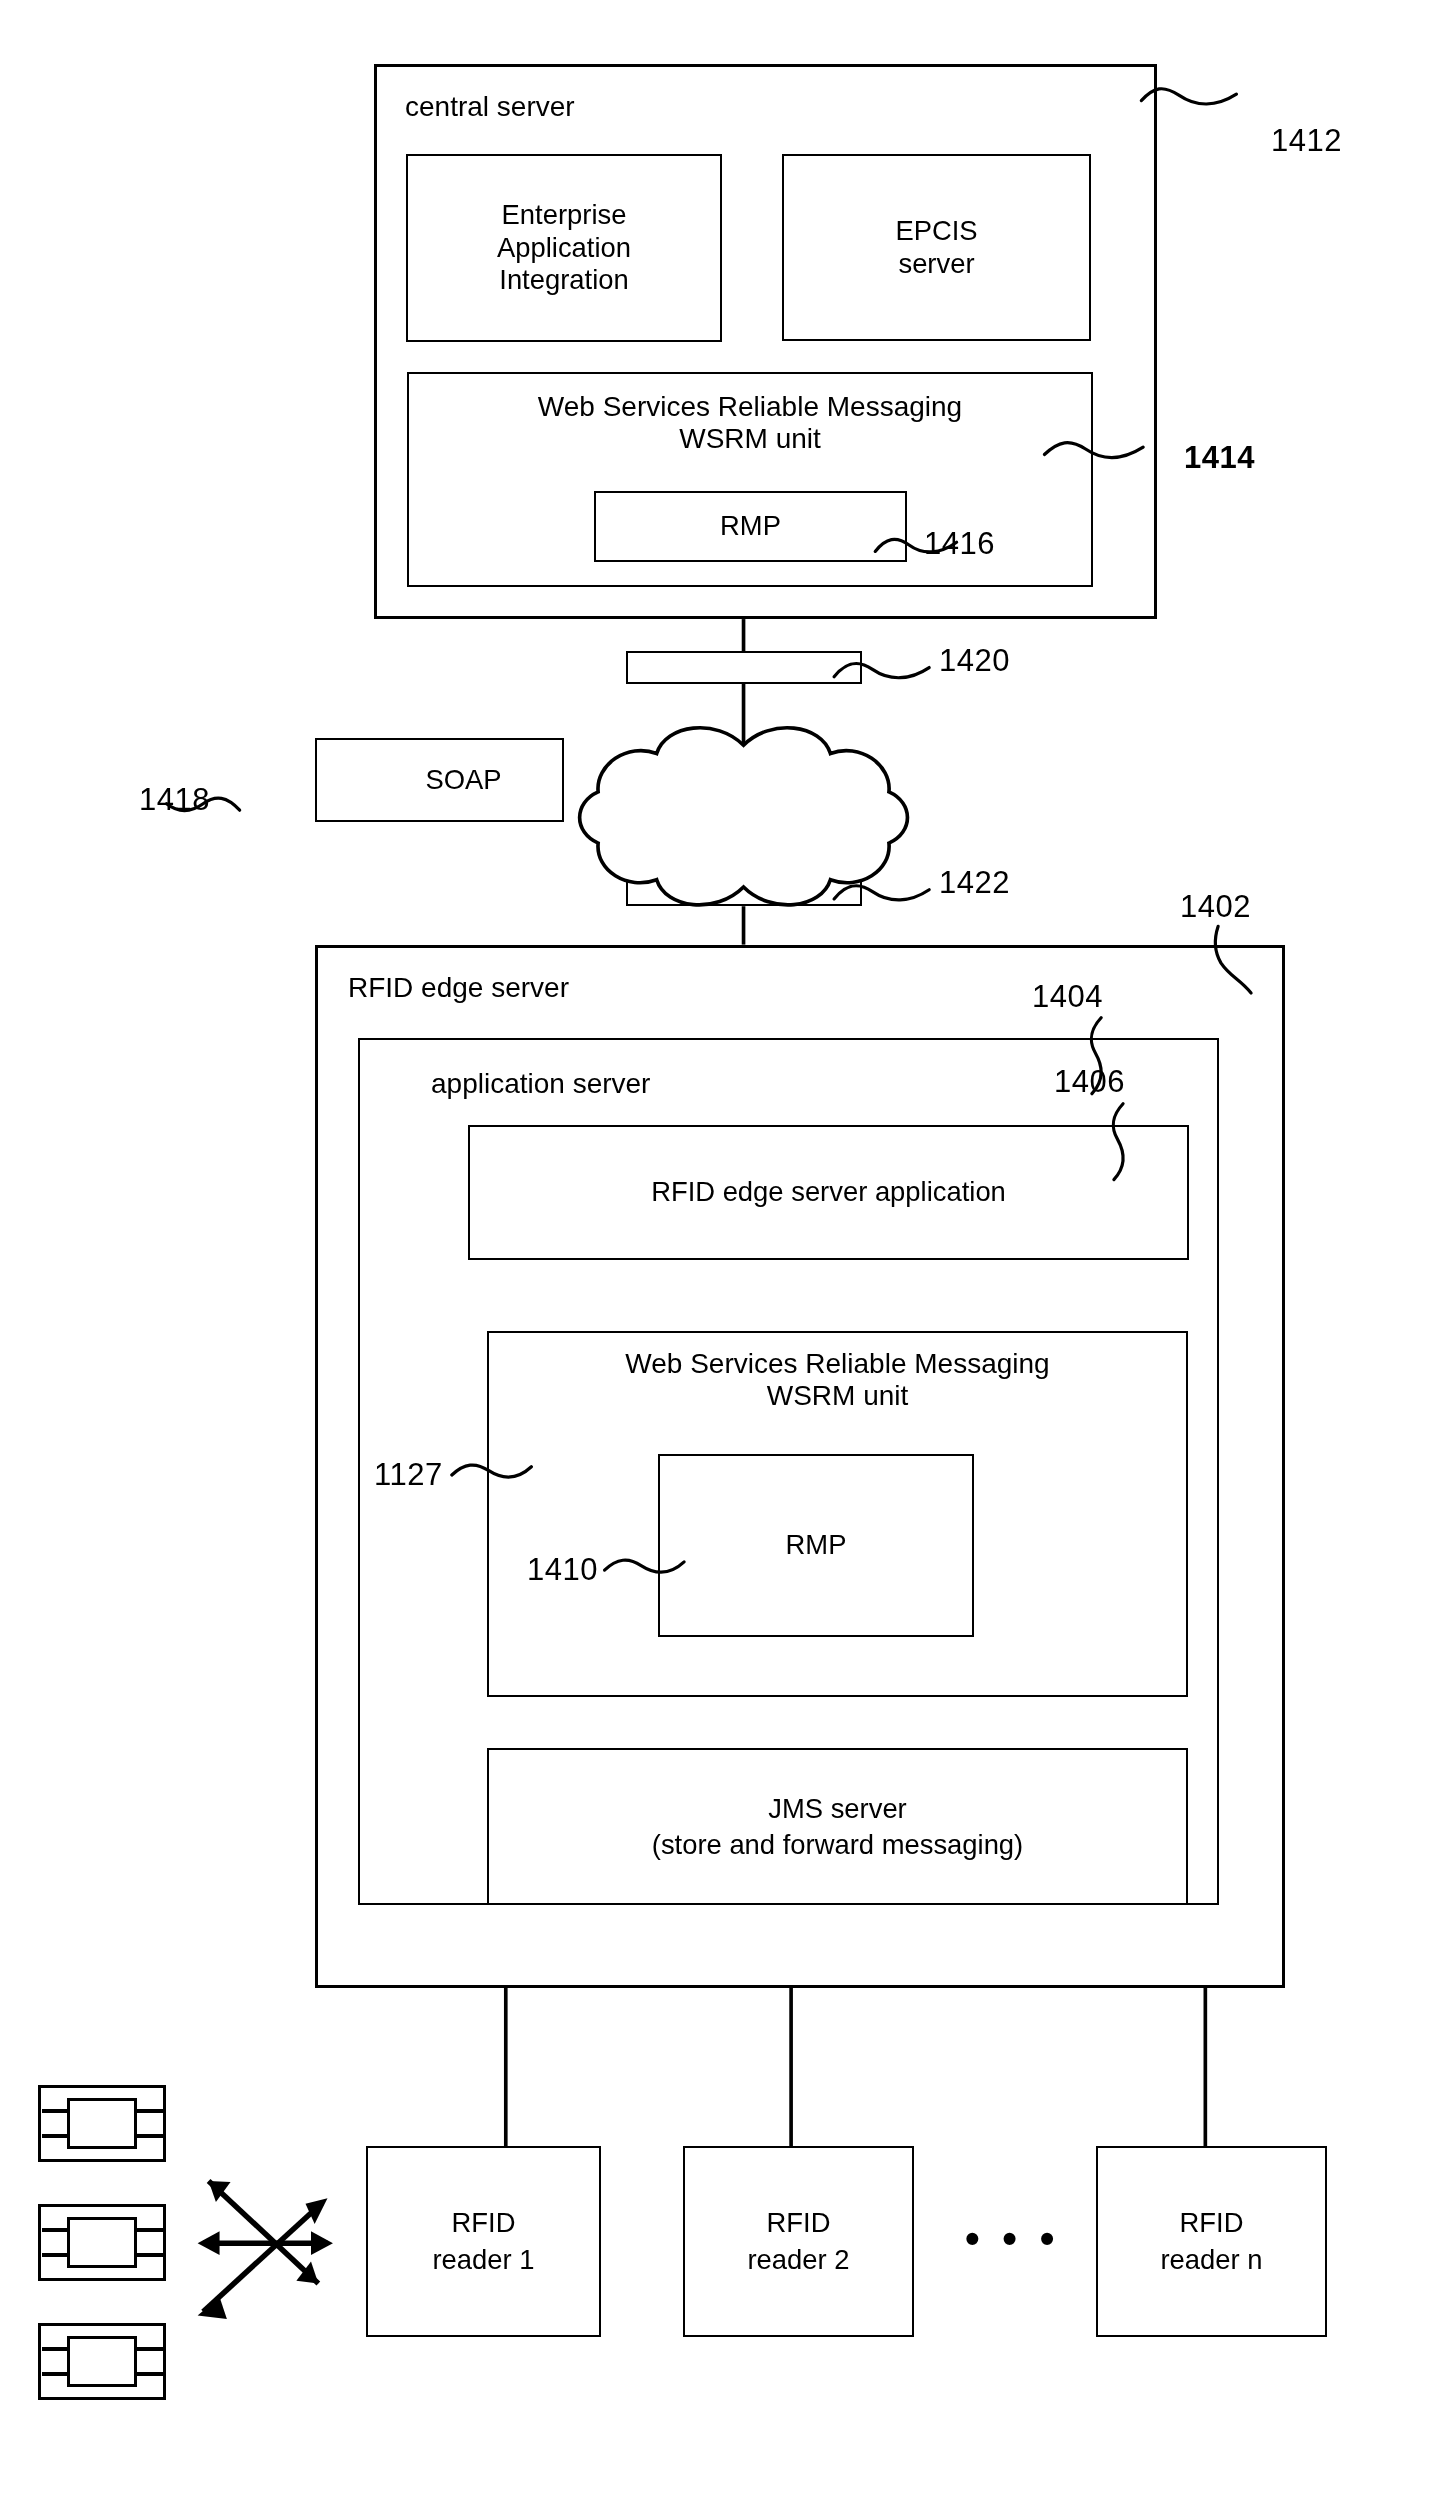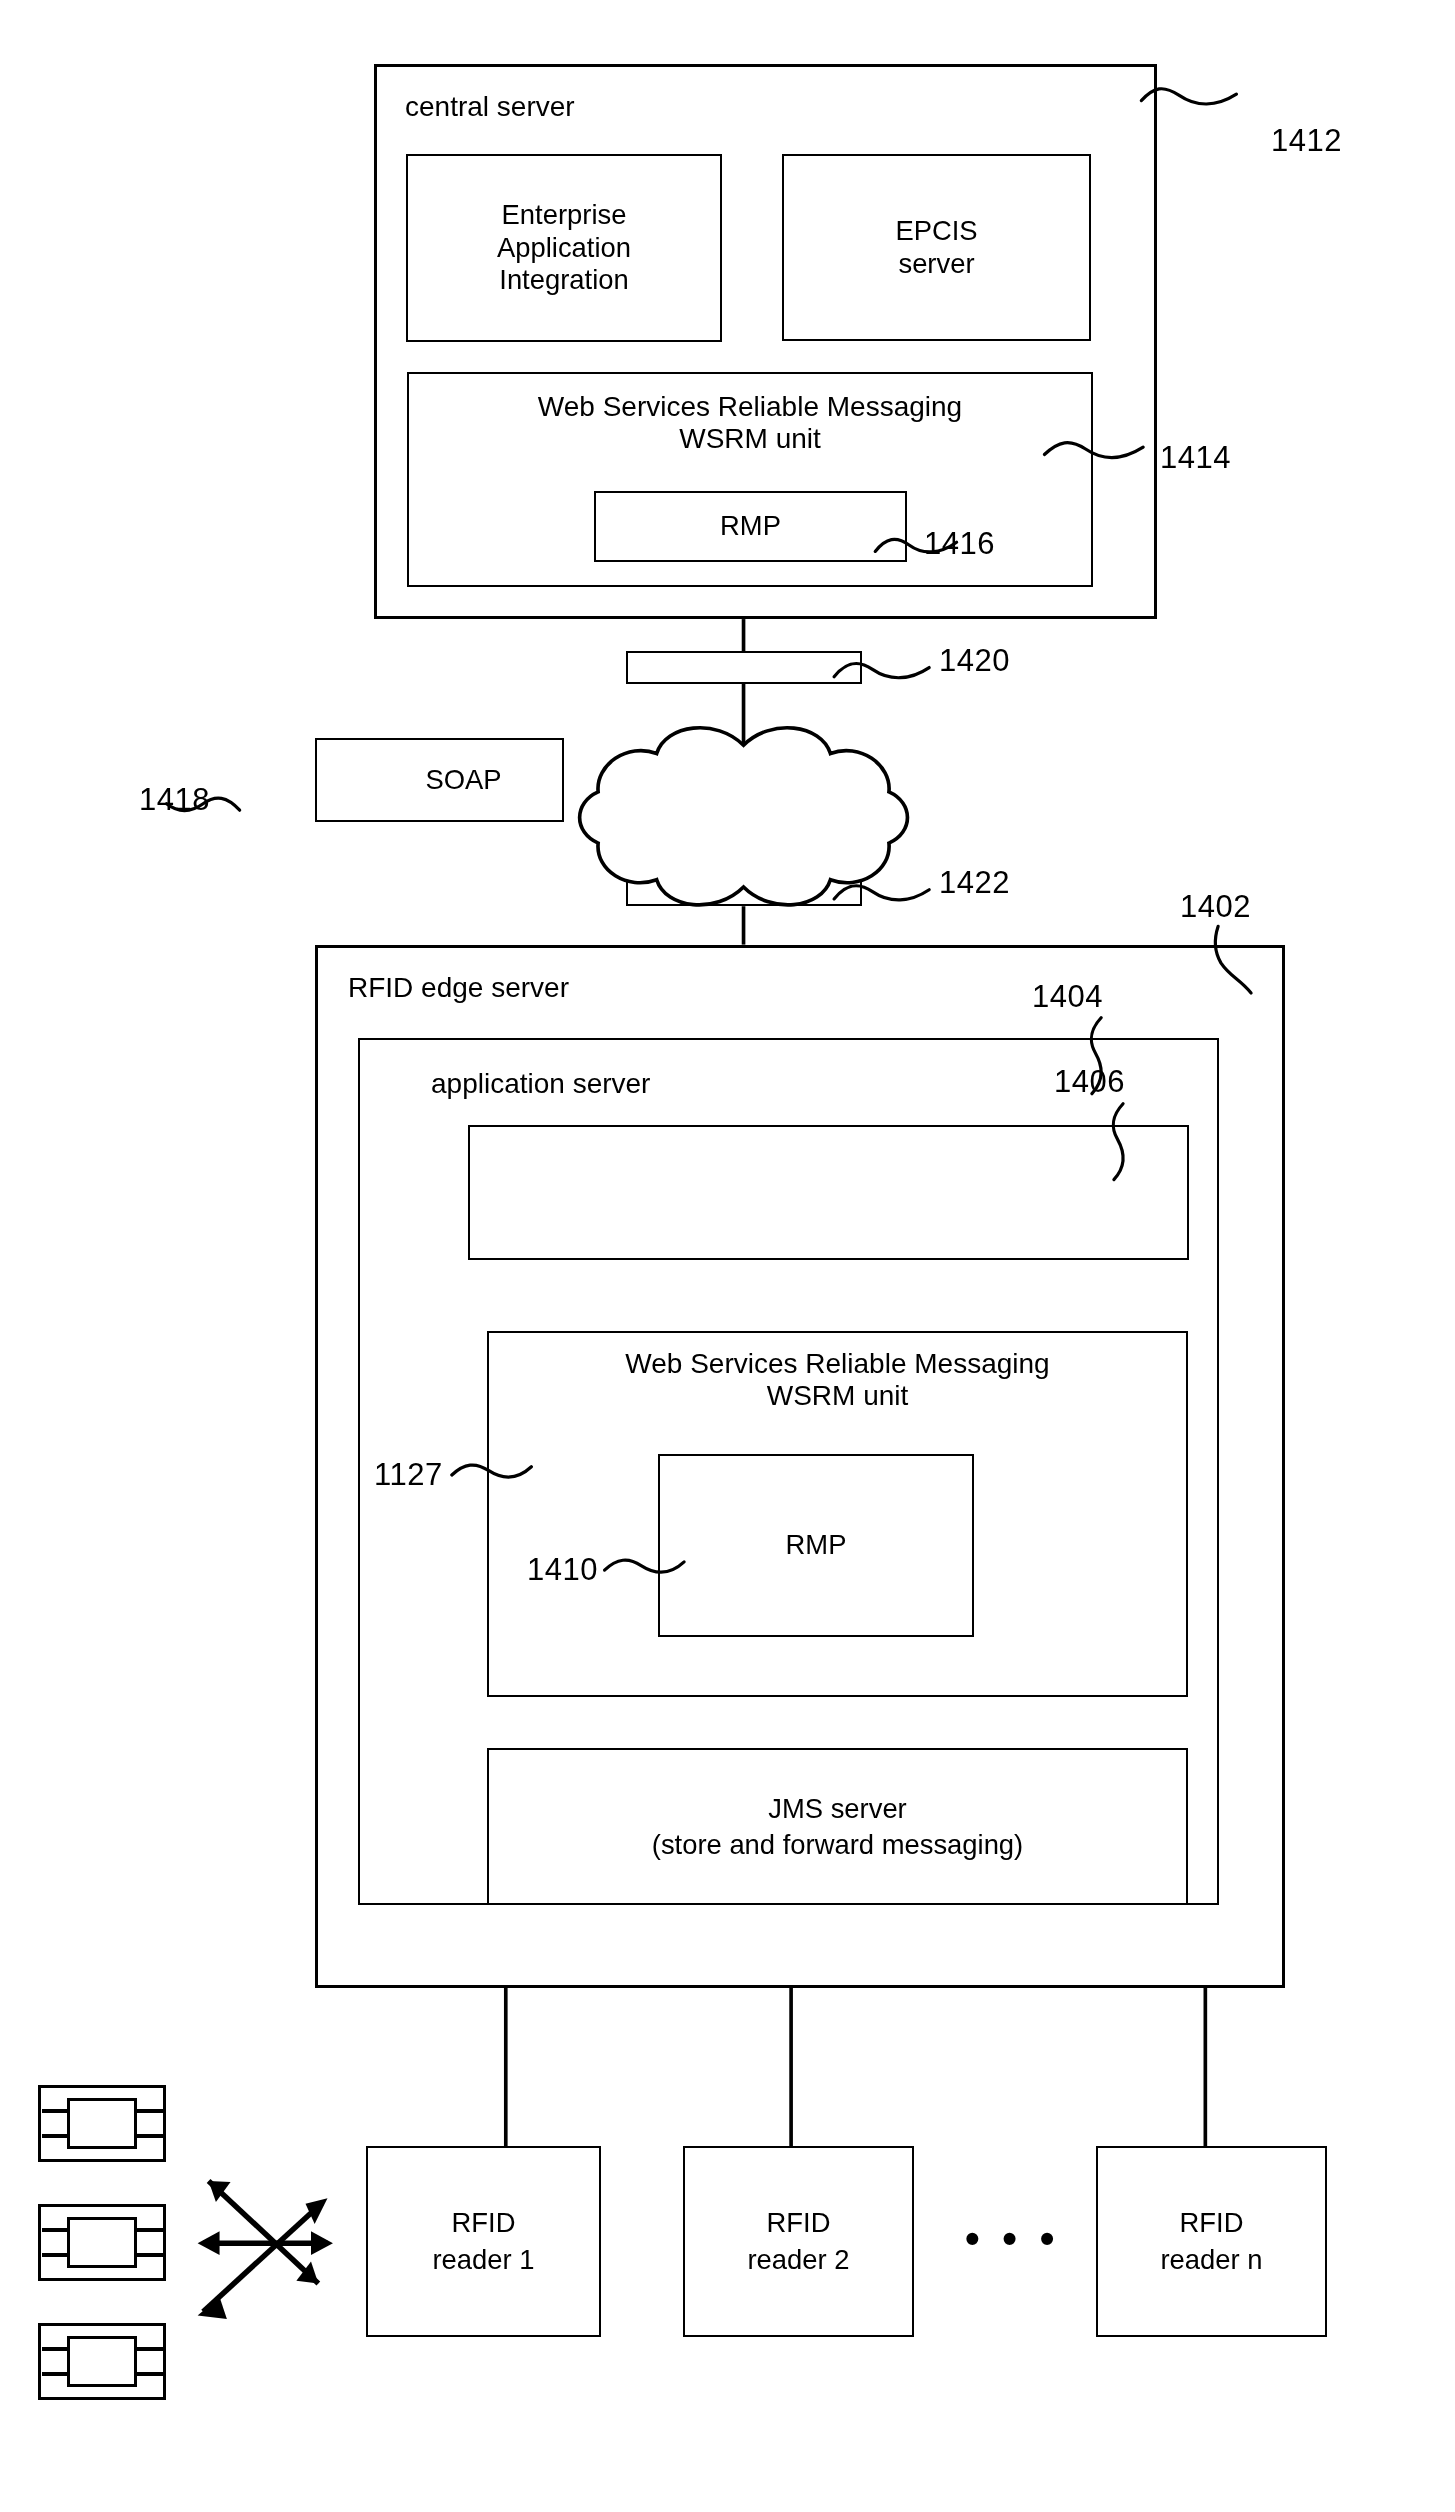--- a/index.html
+++ b/index.html
@@ -51,20 +51,21 @@
 
   <div class="box thin" style="left:626px;top:873px;width:236px;height:33px;"></div>
 
   <div class="box" style="left:315px;top:945px;width:970px;height:1043px;"></div>
   <div class="lbl" style="left:348px;top:972px;font-size:28px;">RFID edge server</div>
 
   <div class="box thin" style="left:358px;top:1038px;width:861px;height:867px;"></div>
   <div class="lbl" style="left:431px;top:1068px;font-size:28px;">application server</div>
 
   <div class="box thin" style="left:468px;top:1125px;width:721px;height:135px;"></div>
+  <div class="ctr" style="left:468px;top:1125px;width:721px;height:135px;">RFID edge server application</div>
 
   <div class="box thin" style="left:487px;top:1331px;width:701px;height:366px;"></div>
   <div class="lbl" style="left:487px;top:1348px;width:701px;text-align:center;white-space:pre-line;font-size:28px;">Web Services Reliable Messaging
 WSRM unit</div>
 
   <div class="box thin" style="left:658px;top:1454px;width:316px;height:183px;"></div>
   <div class="ctr" style="left:658px;top:1454px;width:316px;height:183px;">RMP</div>
 
   <div class="box thin" style="left:487px;top:1748px;width:701px;height:157px;"></div>
   <div class="ctr" style="left:487px;top:1748px;width:701px;height:157px;white-space:pre-line;line-height:1.3;">JMS server
@@ -97,21 +98,21 @@
     <div class="taginner" style="left:29px;top:12.8px;width:70px;height:51px;"></div>
   </div>
   <div style="position:absolute;left:38px;top:2323px;width:128px;height:77px;">
     <div class="tag" style="left:0;top:0;width:128px;height:77px;"></div>
     <div class="tagline" style="left:3.7px;top:24px;width:121px;height:3.7px;"></div>
     <div class="tagline" style="left:3.7px;top:49px;width:121px;height:3.7px;"></div>
     <div class="taginner" style="left:29px;top:12.8px;width:70px;height:51px;"></div>
   </div>
 
   <div class="refnum" style="left:1271px;top:123px;text-align:right;">1412</div>
-  <div class="refnum" style="left:1160px;top:440px;">1414</div>
+  <div class="refnum" style="left:1184px;top:440px;font-weight:bold;">1414</div>
   <div class="refnum" style="left:924px;top:526px;">1416</div>
   <div class="refnum" style="left:939px;top:643px;text-align:right;">1420</div>
   <div class="refnum" style="left:139px;top:782px;">1418</div>
   <div class="refnum" style="left:939px;top:865px;">1422</div>
   <div class="refnum" style="left:1180px;top:889px;">1402</div>
   <div class="refnum" style="left:1032px;top:979px;">1404</div>
   <div class="refnum" style="left:1054px;top:1064px;">1406</div>
   <div class="refnum" style="left:374px;top:1457px;">1127</div>
   <div class="refnum" style="left:527px;top:1552px;">1410</div>
 

